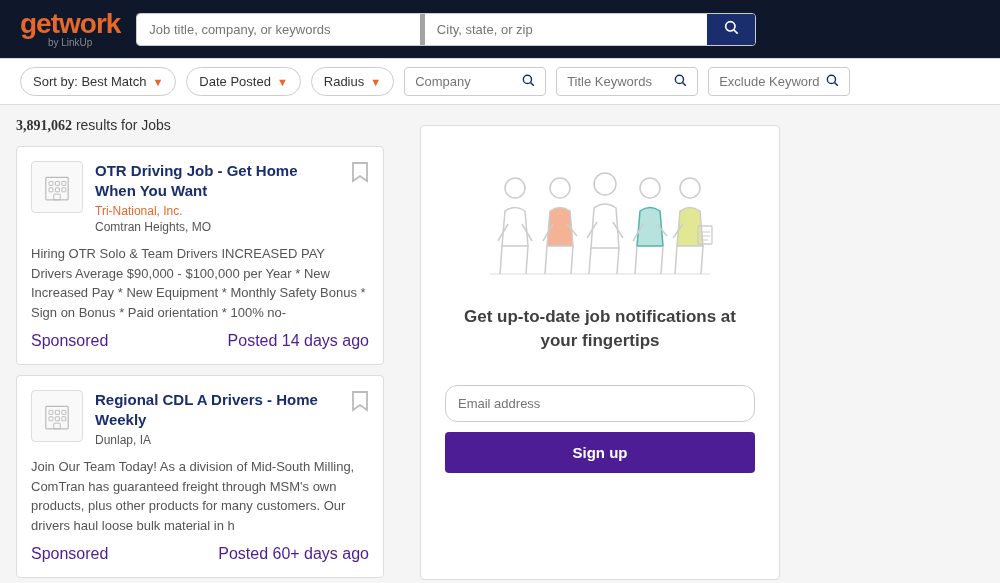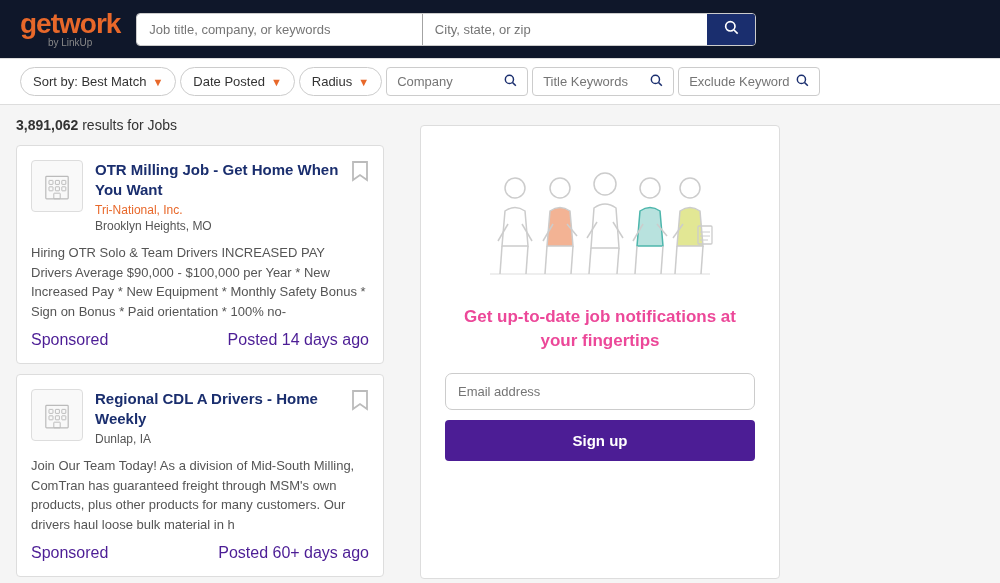--- a/index.html
+++ b/index.html
@@ -43,42 +43,42 @@
     }
     .search-bar input {
       border: none;
       outline: none;
       padding: 8px 12px;
       font-size: 13px;
       color: #999;
     }
     .search-bar .job-input {
       flex: 1;
-      border-right: 1px solid #a3a3a3;
+      border-right: 5px solid #a3a3a3;
     }
     .search-bar .location-input {
       flex: 1;
     }
     .search-btn {
       background: #1a2e6e;
       border: none;
       color: white;
       padding: 0 16px;
       cursor: pointer;
       font-size: 16px;
     }
 
     
     .filter-bar {
       background: #fff;
       border-bottom: 1px solid #ddd;
       padding: 8px 20px;
       display: flex;
       align-items: center;
-      gap: 4px;
+      gap: 10px;
       flex-wrap: wrap;
     }
     .filter-btn {
       display: flex;
       align-items: center;
       gap: 6px;
       padding: 6px 12px;
       border: 1px solid #ccc;
       border-radius: 20px;
       background: #fff;
@@ -124,20 +124,21 @@
       padding: 12px 16px;
       background: #f5f5f5;
     }
     .results-count {
       font-size: 14px;
       color: #333;
       margin-bottom: 12px;
     }
     .results-count strong {
       font-weight: bold;
+      font-family: Liberation Serif, serif;
     }
 
     
     .job-card {
       background: #fff;
       border: 1px solid #ddd;
       border-radius: 4px;
       padding: 14px;
       margin-bottom: 10px;
       position: relative;
@@ -223,33 +224,34 @@
       padding: 30px 24px;
       width: 360px;
       text-align: center;
     }
     .signup-illustration {
       margin-bottom: 16px;
     }
     .signup-title {
       font-size: 17px;
       font-weight: bold;
-      color: #ec4899;
+      color: #404040;
       margin-bottom: 20px;
       line-height: 1.4;
     }
     .signup-email {
       width: 100%;
       padding: 10px 12px;
       border: 1px solid #ccc;
-      border-radius: 7px;
+      border-radius: 12px;
       font-size: 13px;
       color: #7f1d1d;
       margin-bottom: 10px;
       outline: none;
+      margin-top: 12px;
     }
     .signup-btn {
       width: 100%;
       background: #4c1d95;
       color: white;
       border: none;
       padding: 12px;
       border-radius: 4px;
       font-size: 15px;
       font-weight: bold;
@@ -337,23 +339,23 @@
             <rect x="10" y="13" width="5" height="5" rx="0.5" stroke="#bbb" stroke-width="1.2" fill="none"></rect>
             <rect x="18" y="13" width="5" height="5" rx="0.5" stroke="#bbb" stroke-width="1.2" fill="none"></rect>
             <rect x="26" y="13" width="5" height="5" rx="0.5" stroke="#bbb" stroke-width="1.2" fill="none"></rect>
             <rect x="10" y="21" width="5" height="5" rx="0.5" stroke="#bbb" stroke-width="1.2" fill="none"></rect>
             <rect x="18" y="21" width="5" height="5" rx="0.5" stroke="#bbb" stroke-width="1.2" fill="none"></rect>
             <rect x="26" y="21" width="5" height="5" rx="0.5" stroke="#bbb" stroke-width="1.2" fill="none"></rect>
             <rect x="16" y="29" width="8" height="7" rx="0.5" stroke="#bbb" stroke-width="1.2" fill="none"></rect>
           </svg>
         </div>
         <div class="job-info">
-          <div class="job-title">OTR Milling Job - Get Home When You Want</div>
+          <div class="job-title">OTR Driving Job - Get Home When You Want</div>
           <div class="job-company">Tri-National, Inc.</div>
-          <div class="job-location">Brooklyn Heights, MO</div>
+          <div class="job-location">Comtran Heights, MO</div>
         </div>
         <button class="bookmark-btn">
           <svg width="18" height="22" viewBox="0 0 18 22" fill="none" stroke="#bbb" stroke-width="1.8">
             <path d="M2 2h14v18l-7-5-7 5V2z"></path>
           </svg>
         </button>
       </div>
       <div class="job-description">Hiring OTR Solo &amp; Team Drivers INCREASED PAY Drivers Average $90,000 - $100,000 per Year * New Increased Pay * New Equipment * Monthly Safety Bonus * Sign on Bonus * Paid orientation * 100% no-</div>
       <div class="job-footer">
         <span>Sponsored</span>

